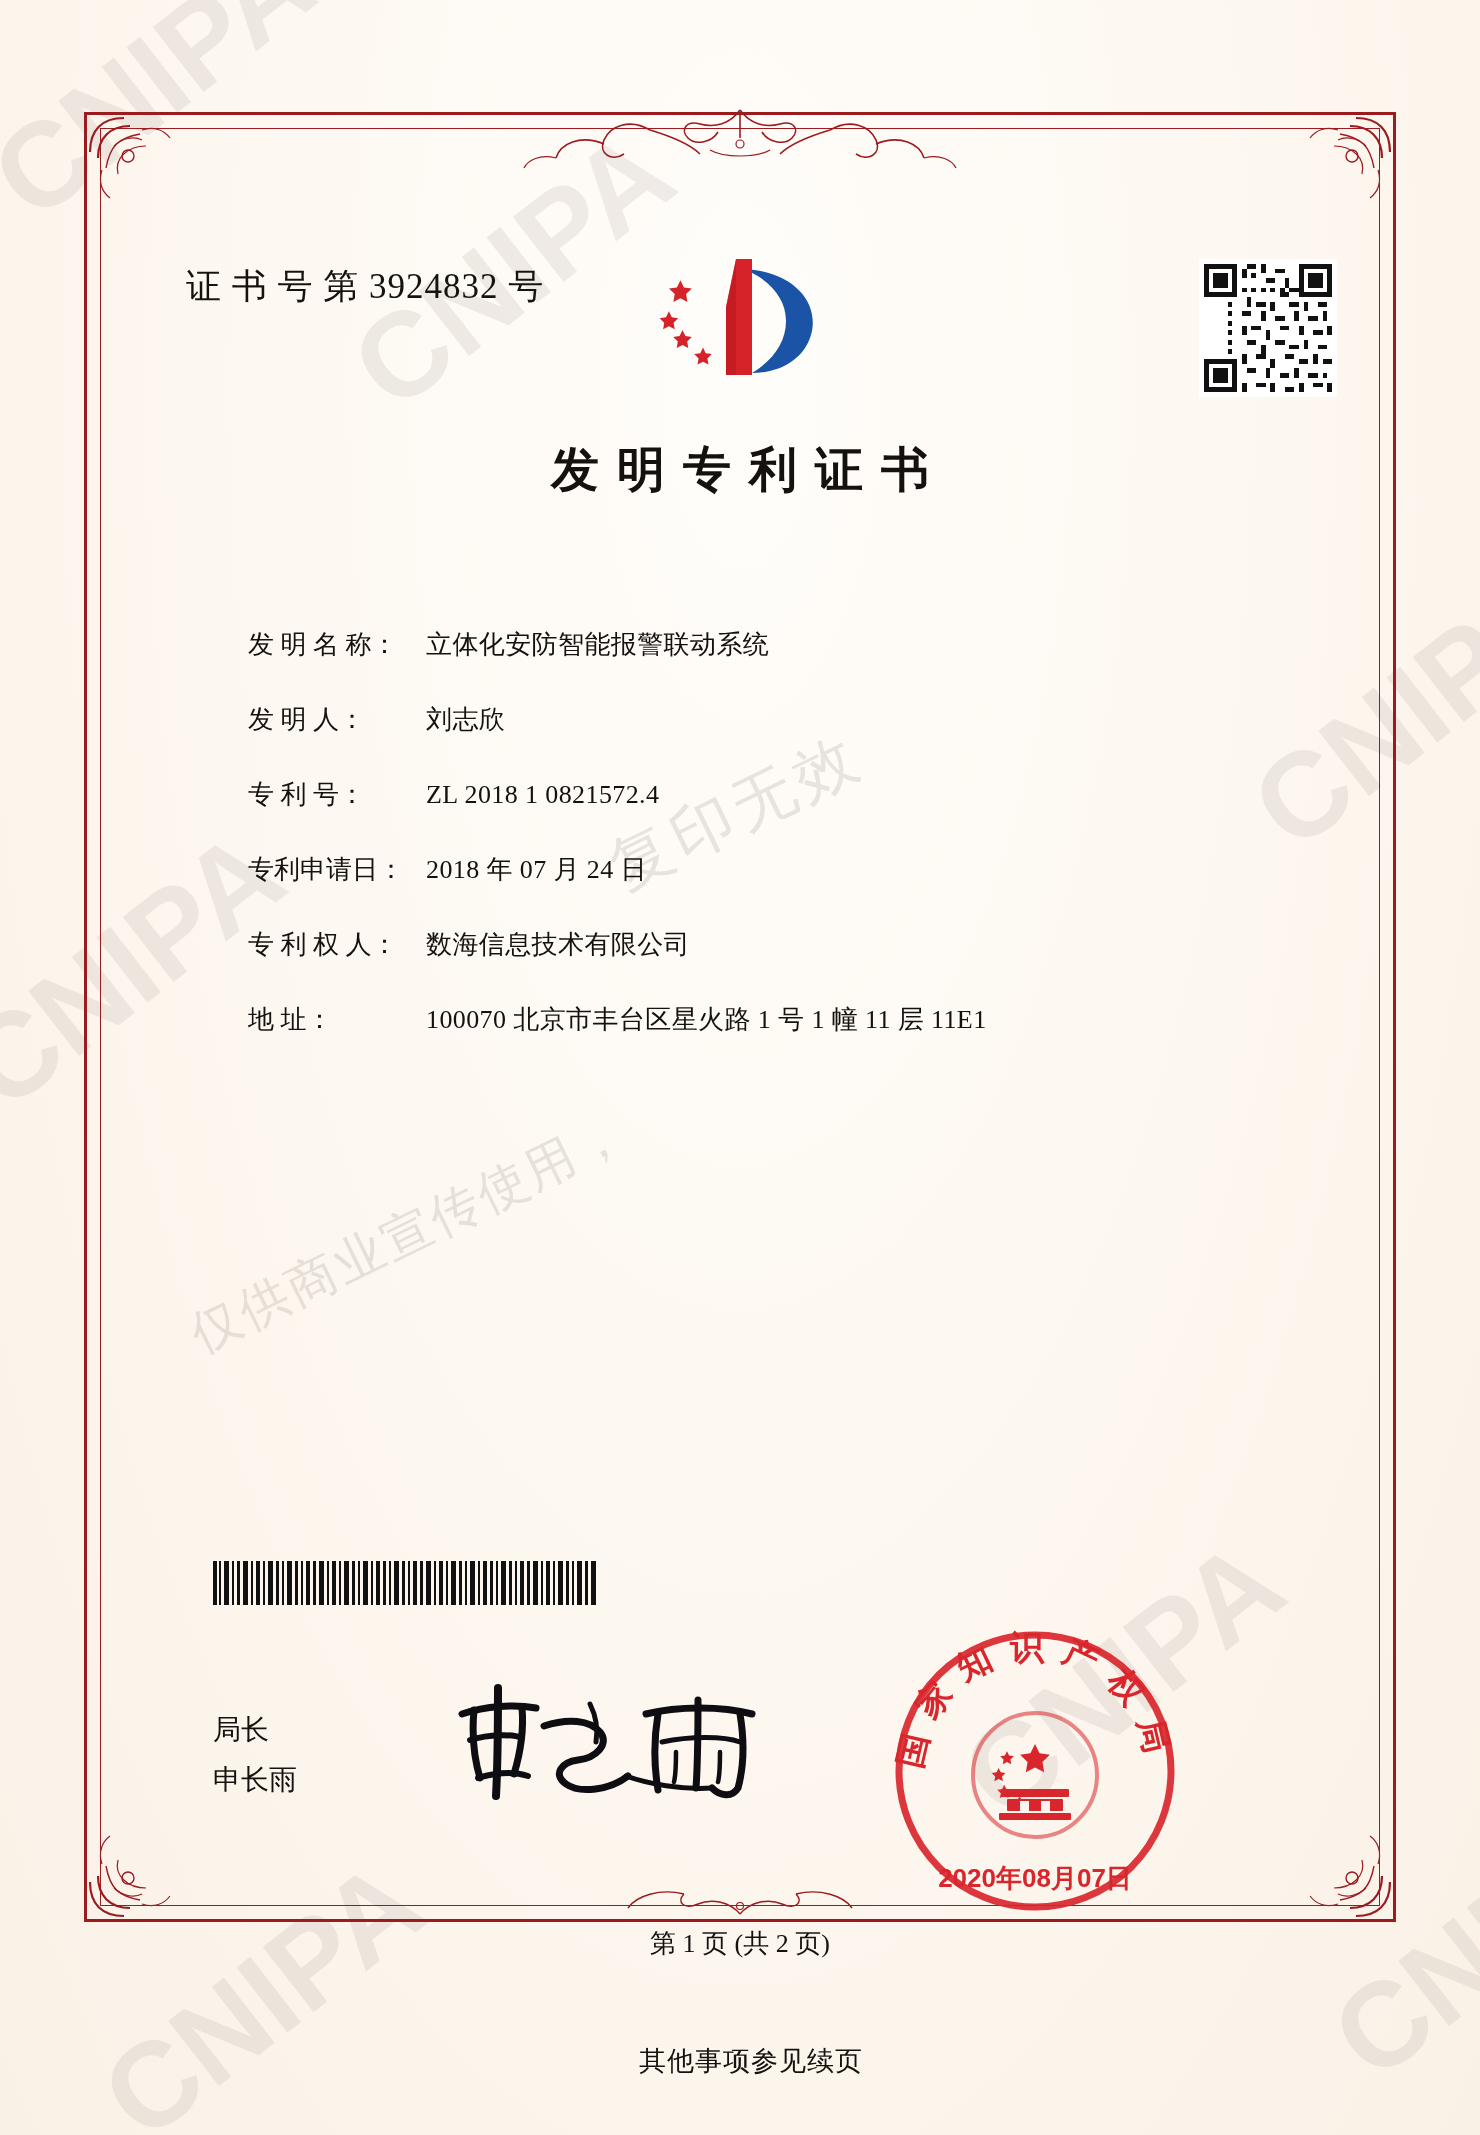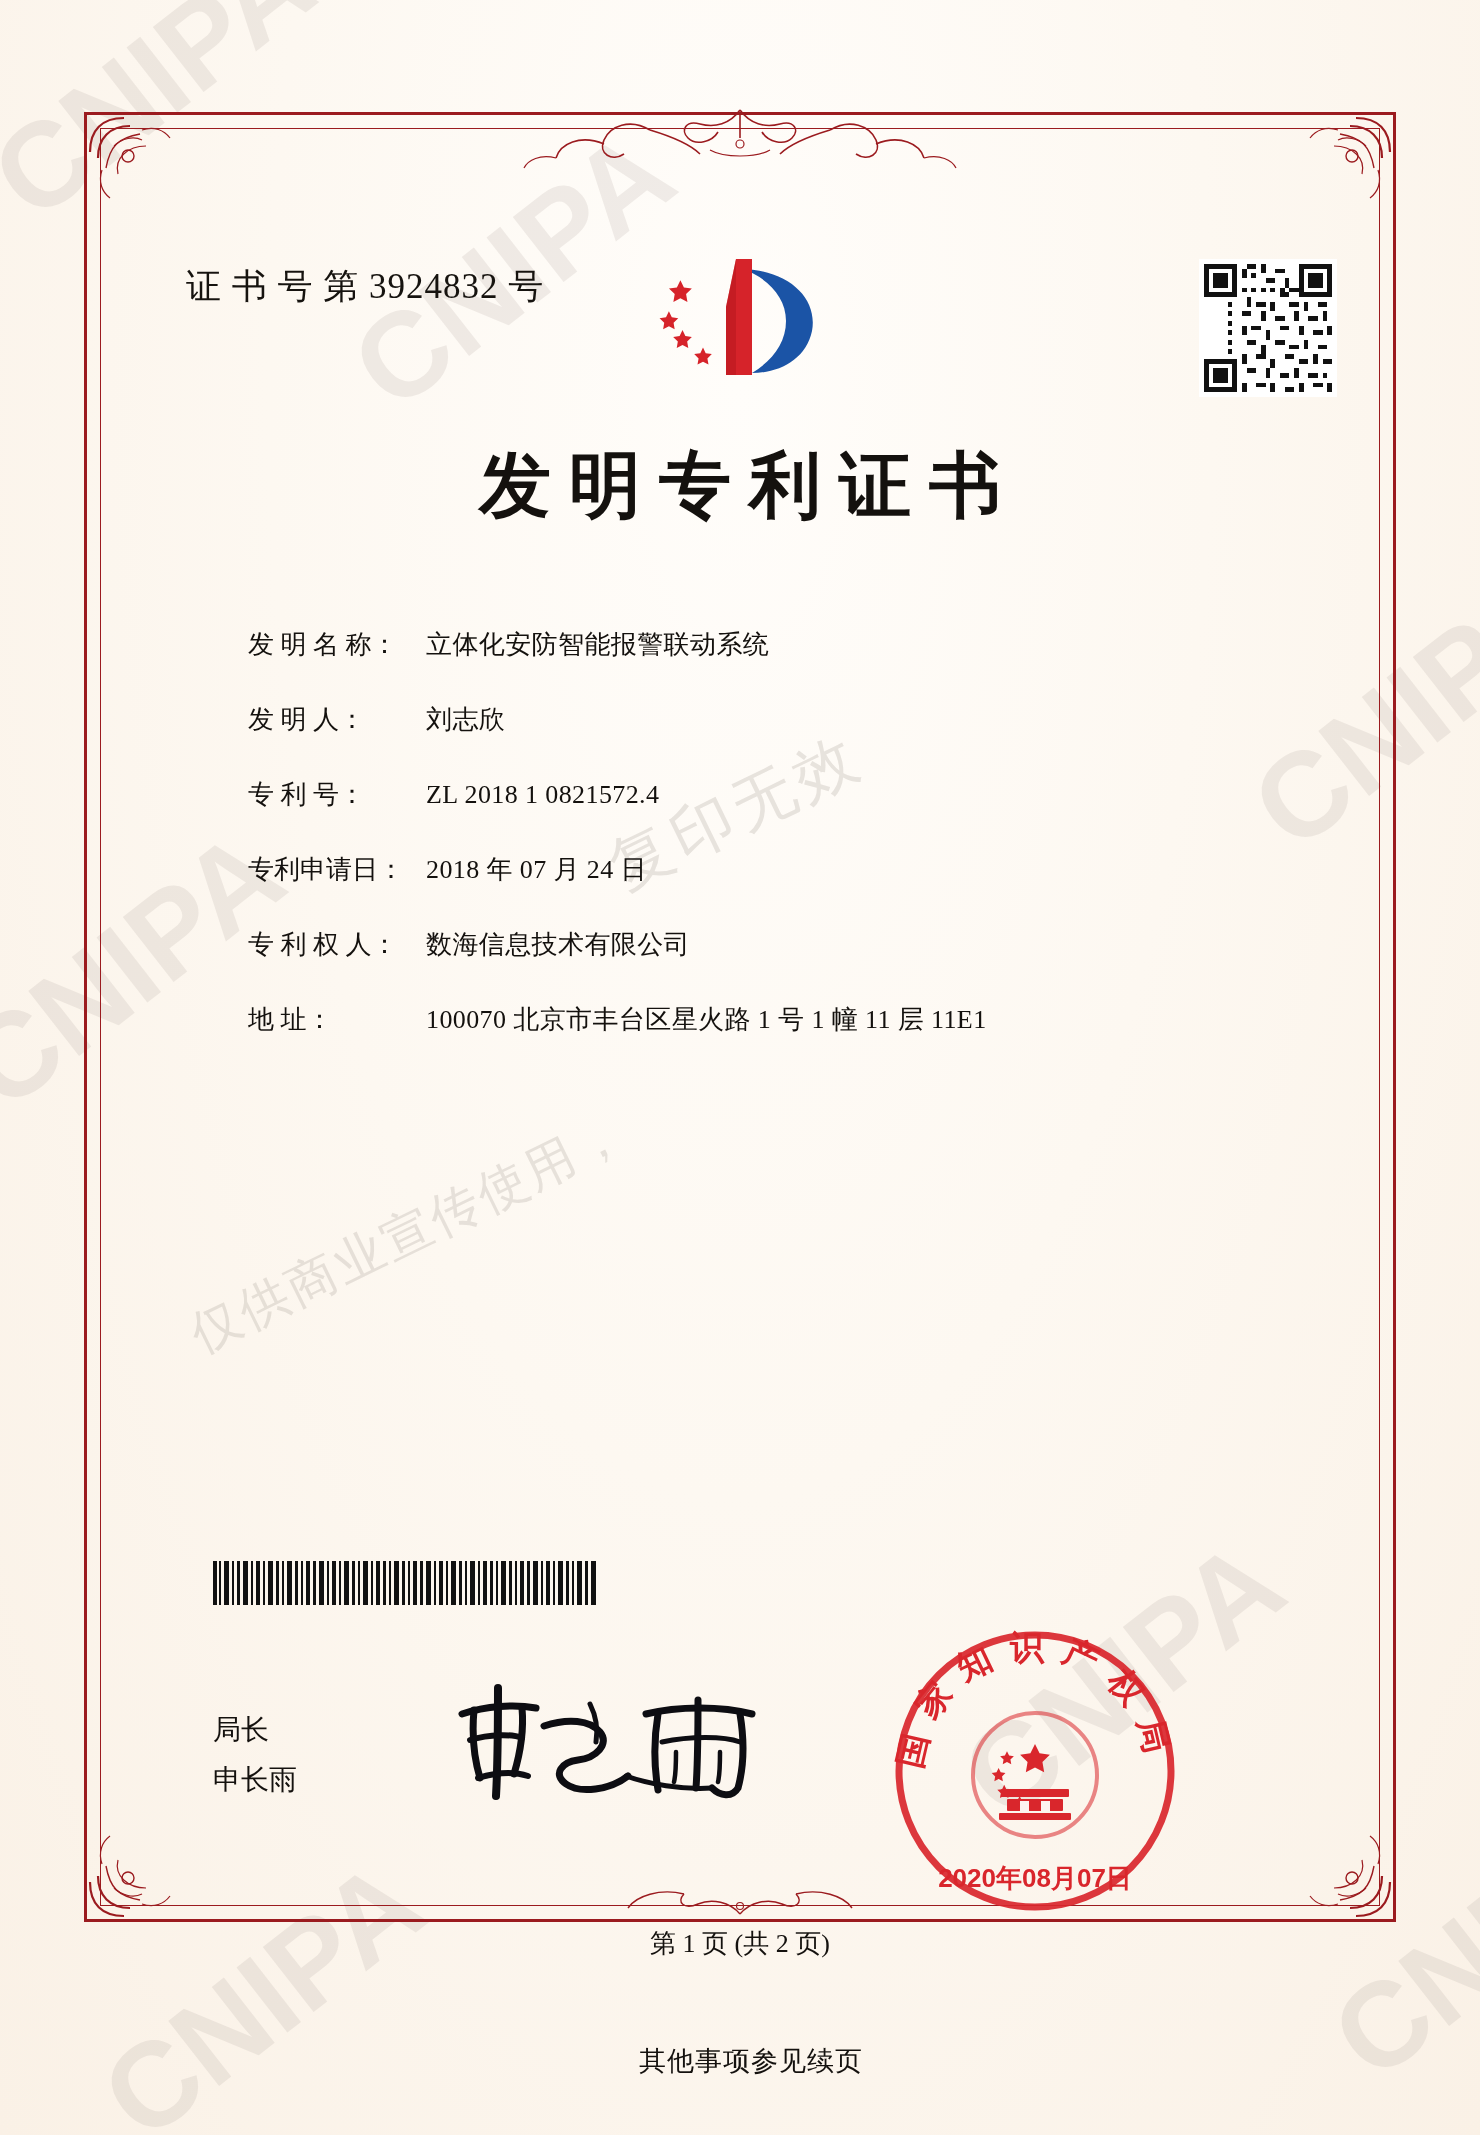--- a/index.html
+++ b/index.html
@@ -113,21 +113,21 @@
     position: absolute;
     left: 640px; top: 245px;
     width: 200px; height: 150px;
   }
 
   .title {
     position: absolute;
     left: 0; top: 438px;
     width: 1480px;
     text-align: center;
-    font-size: 72px;
+    font-size: 48px;
     font-weight: bold;
     letter-spacing: 18px;
     text-indent: 18px;
     color: #14110e;
     font-family: "Liberation Serif", "DejaVu Serif", serif;
   }
 
   
   .fields {
     position: absolute;

